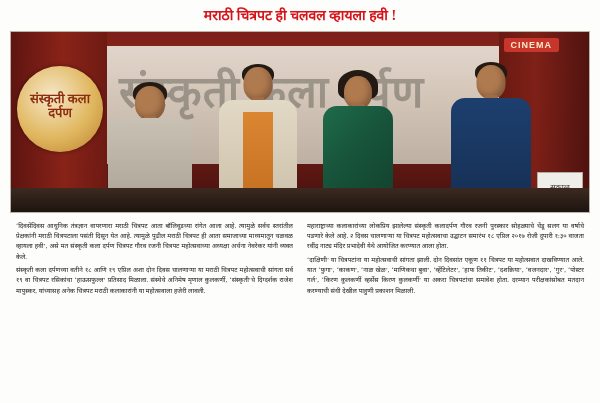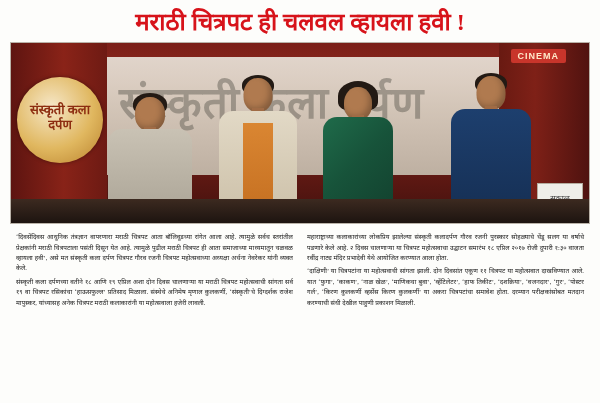--- a/index.html
+++ b/index.html
@@ -25,21 +25,21 @@
   .headline {
     text-align: center;
     color: #d7131a;
     font-family: "Liberation Serif", serif;
     font-weight: bold;
     line-height: 1.18;
     letter-spacing: 0px;
     padding: 2px 4px 4px 4px;
   }
   .headline-line {
-    font-size: 24px;
+    font-size: 14px;
     white-space: nowrap;
   }
   .headline-line.second {
     font-size: 19px;
   }
   
   .photo-wrap {
     position: relative;
     width: 580px;
     height: 182px;
@@ -107,21 +107,21 @@
     top: 26px;
     text-align: center;
     font-family: "Liberation Serif", serif;
     font-size: 13px;
     font-weight: bold;
     color: #8d2d10;
     line-height: 1.15;
   }
   .cinema-sign {
     position: absolute;
-    right: 23px;
+    right: 30px;
     top: 6px;
     padding: 2px 7px;
     background: #c8352b;
     color: #ffe9c9;
     font-size: 9px;
     font-weight: bold;
     letter-spacing: 1px;
     border-radius: 2px;
   }
   .side-board {

